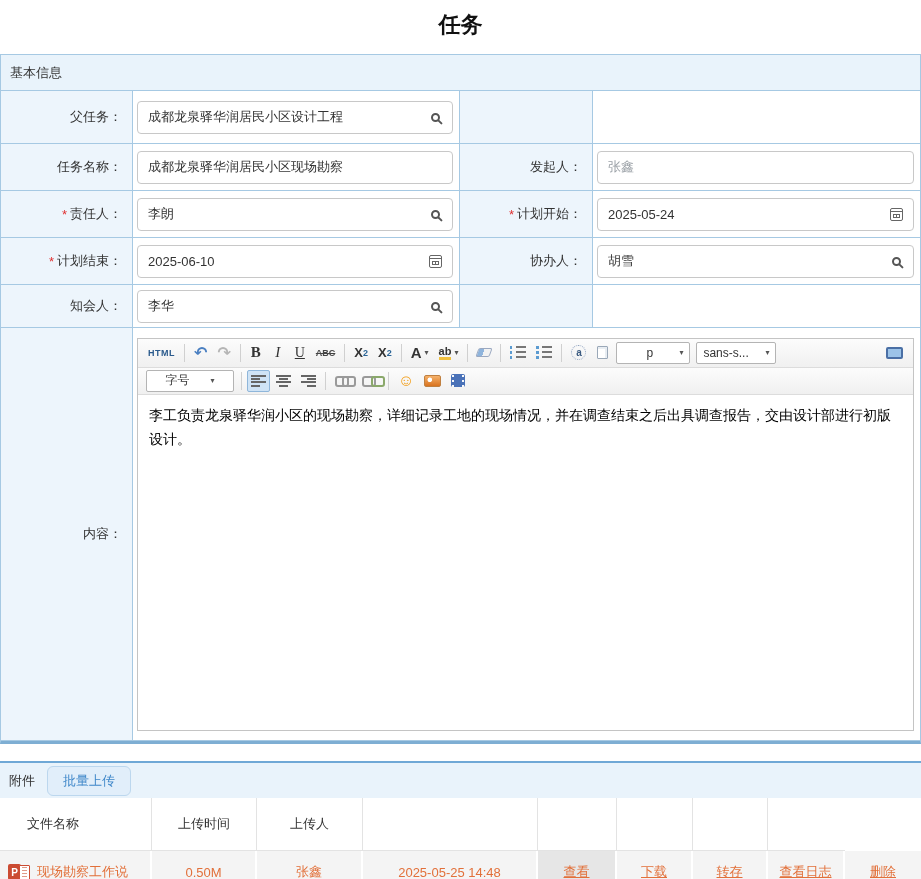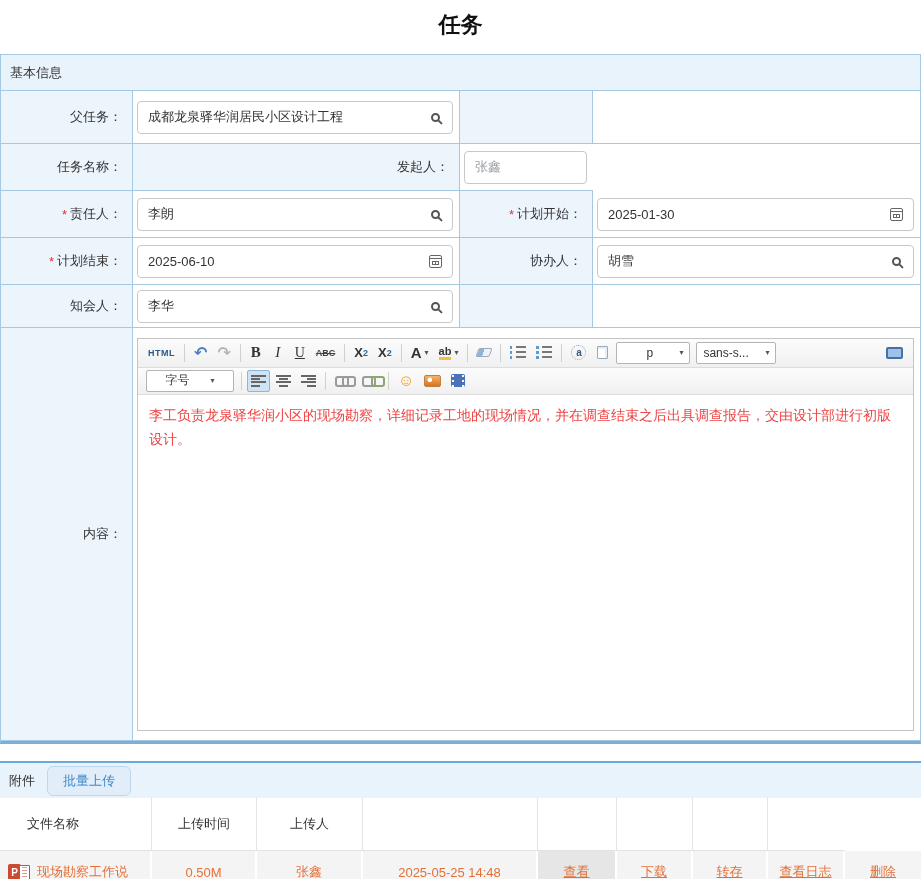--- a/index.html
+++ b/index.html
@@ -83,21 +83,21 @@
       border:2px solid #9a9a9a; border-radius:3px; top:0; }
   .icon-chain::before { left:0; } .icon-chain::after { left:7px; }
   .icon-chain.broken::after { border-color:#8aa86a; left:9px; }
   .g-smiley { color:#f39c12; font-size:16px; line-height:16px; }
   .icon-image { width:17px; height:12px; border:1px solid #c08040; border-radius:2px;
       background-image:radial-gradient(circle at 32% 38%, #fff 2px, transparent 2.6px),linear-gradient(#f5b26b,#d9731f); }
   .icon-video { width:14px; height:13px; background:#4a72b8; border-radius:2px;
       background-image:repeating-linear-gradient(0deg,rgba(255,255,255,.95) 0 2px,transparent 2px 5px),
                        repeating-linear-gradient(0deg,rgba(255,255,255,.95) 0 2px,transparent 2px 5px);
       background-size:2px 100%,2px 100%; background-position:1px 0,11px 0; background-repeat:no-repeat; }
-  .editor-body { flex:1; padding:8px 11px; font-size:14px; line-height:1.75; color:#ef4444; overflow:hidden; }
+  .editor-body { flex:1; padding:8px 11px; font-size:14px; line-height:1.75; color:#000000; overflow:hidden; }
 
   
   .attach-gap { height:17px; }
   .attach-bar { height:37px; background:#e9f3fb; border-top:2px solid #6fa8d6; display:flex; align-items:center;
                 gap:12px; padding-left:9px; font-size:13px; }
   .btn-batch { padding:5px 15px; border:1px solid #bcd7ee; background:#e1eefa; color:#3f87c9;
                border-radius:6px; font-size:13px; cursor:pointer; }
   .ftable { width:100%; }
   .ftable .hrow, .ftable .drow { display:grid; grid-template-columns:152px 105px 106px 175px 79px 76px 75px 77px 76px; }
   .th { height:53px; display:flex; align-items:center; justify-content:center; font-size:13px; color:#333;
@@ -143,20 +143,25 @@
           <span>成都龙泉驿华润居民小区设计工程</span>
           <span class="icon-search"></span>
         </div>
       </div>
       <div class="fcell lbl"></div>
       <div class="fcell val"></div>
     </div>
 
     <div class="frow fr">
       <div class="fcell lbl">任务名称：</div>
+      <div class="fcell val">
+        <div class="input-box">
+          <span>成都龙泉驿华润居民小区现场勘察</span>
+        </div>
+      </div>
       <div class="fcell lbl">发起人：</div>
       <div class="fcell val">
         <div class="input-box">
           <span class="muted">张鑫</span>
         </div>
       </div>
     </div>
 
     <div class="frow fr">
       <div class="fcell lbl">
@@ -168,21 +173,21 @@
           <span>李朗</span>
           <span class="icon-search"></span>
         </div>
       </div>
       <div class="fcell lbl">
         <span class="req">*</span>
         <span>计划开始：</span>
       </div>
       <div class="fcell val">
         <div class="input-box">
-          <span>2025-01-30</span>
+          <span>2025-05-24</span>
           <span class="icon-calendar"></span>
         </div>
       </div>
     </div>
 
     <div class="frow fr">
       <div class="fcell lbl">
         <span class="req">*</span>
         <span>计划结束：</span>
       </div>

